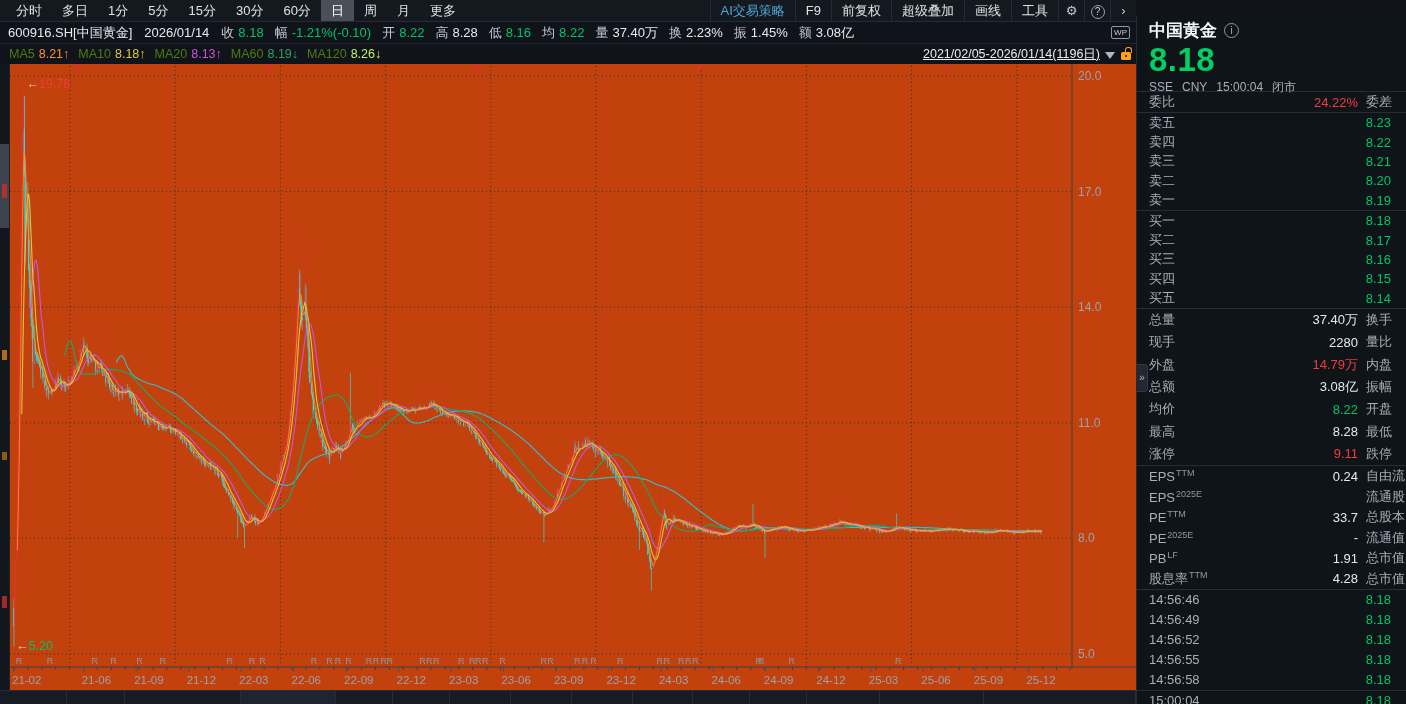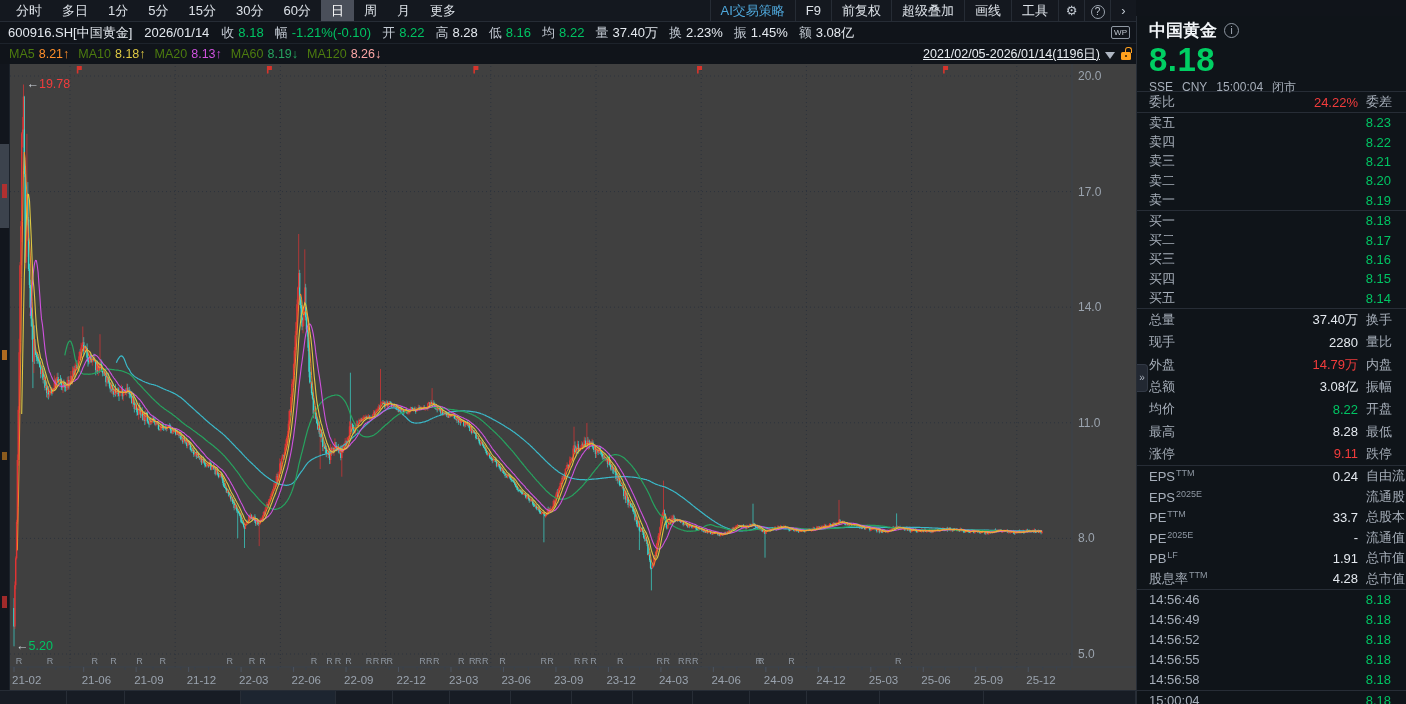--- a/index.html
+++ b/index.html
@@ -38,21 +38,21 @@
   .ma-item .ma-lab { color:#4d7c0f; margin-right:4px; }
   .rangebox { margin-left:auto; display:flex; align-items:center; margin-right:5px; }
   .range-link { color:#e8edf2; text-decoration:underline; font-size:12.5px; }
   .caret { width:0; height:0; border-left:5px solid transparent; border-right:5px solid transparent;
     border-top:7px solid #aeb6c2; margin:2px 6px 0 5px; }
   .lock { position:relative; width:10px; height:8px; background:#ffa01e; border-radius:1.5px; margin-top:3px; }
   .lock::before { content:''; position:absolute; top:-5px; left:4px; width:5px; height:5px;
     border:1.5px solid #ffa01e; border-bottom:none; border-radius:3px 3px 0 0; }
   .lock::after { content:''; position:absolute; top:3px; left:4px; width:2px; height:2px; background:#2a1a00; border-radius:50%; }
   
-  .chartwrap { position:absolute; left:0; top:64px; width:1136px; height:626px; background:#404040; }
+  .chartwrap { position:absolute; left:0; top:64px; width:1136px; height:626px; background:#c2410c; }
   .leftstrip { position:absolute; left:0; top:0; width:10px; height:626px; background:#12161d; border-right:1px solid #1c222a; overflow:hidden; }
   .strip-block { position:absolute; left:0; width:9px; background:#3c434d; }
   .strip-speck { position:absolute; left:2px; width:5px; }
   svg text { font-family:"Liberation Sans","DejaVu Sans",sans-serif; }
   
   .bottombar { position:absolute; left:0; top:690px; width:1136px; height:14px; background:#141920;
     border-top:1px solid #262c35; display:flex; }
   .bseg { height:100%; border-right:1px solid #272d36; background:#171c24; }
   .bseg.lit { background:#1d2530; }
   
@@ -129,21 +129,21 @@
       </span>
     <span class="wp-badge">WP</span>
   </div>
 
   <div class="mabar">
     <span id="maitems" style="display:flex;">
         <span class="ma-item"><span class="ma-lab">MA5</span><span style="color: rgb(255, 143, 42);">8.21↑</span></span>
         <span class="ma-item"><span class="ma-lab">MA10</span><span style="color: rgb(221, 200, 67);">8.18↑</span></span>
         <span class="ma-item"><span class="ma-lab">MA20</span><span style="color: rgb(207, 82, 222);">8.13↑</span></span>
         <span class="ma-item"><span class="ma-lab">MA60</span><span style="color: rgb(38, 163, 95);">8.19↓</span></span>
-        <span class="ma-item"><span class="ma-lab">MA120</span><span style="color: #fca5a5;">8.26↓</span></span>
+        <span class="ma-item"><span class="ma-lab">MA120</span><span style="color: #bef264;">8.26↓</span></span>
       </span>
     <span class="rangebox">
       <span class="range-link">2021/02/05-2026/01/14(1196日)</span>
       <span class="caret"></span>
       <span class="lock"></span>
     </span>
   </div>
 
   <div class="chartwrap">
     <div class="leftstrip">

